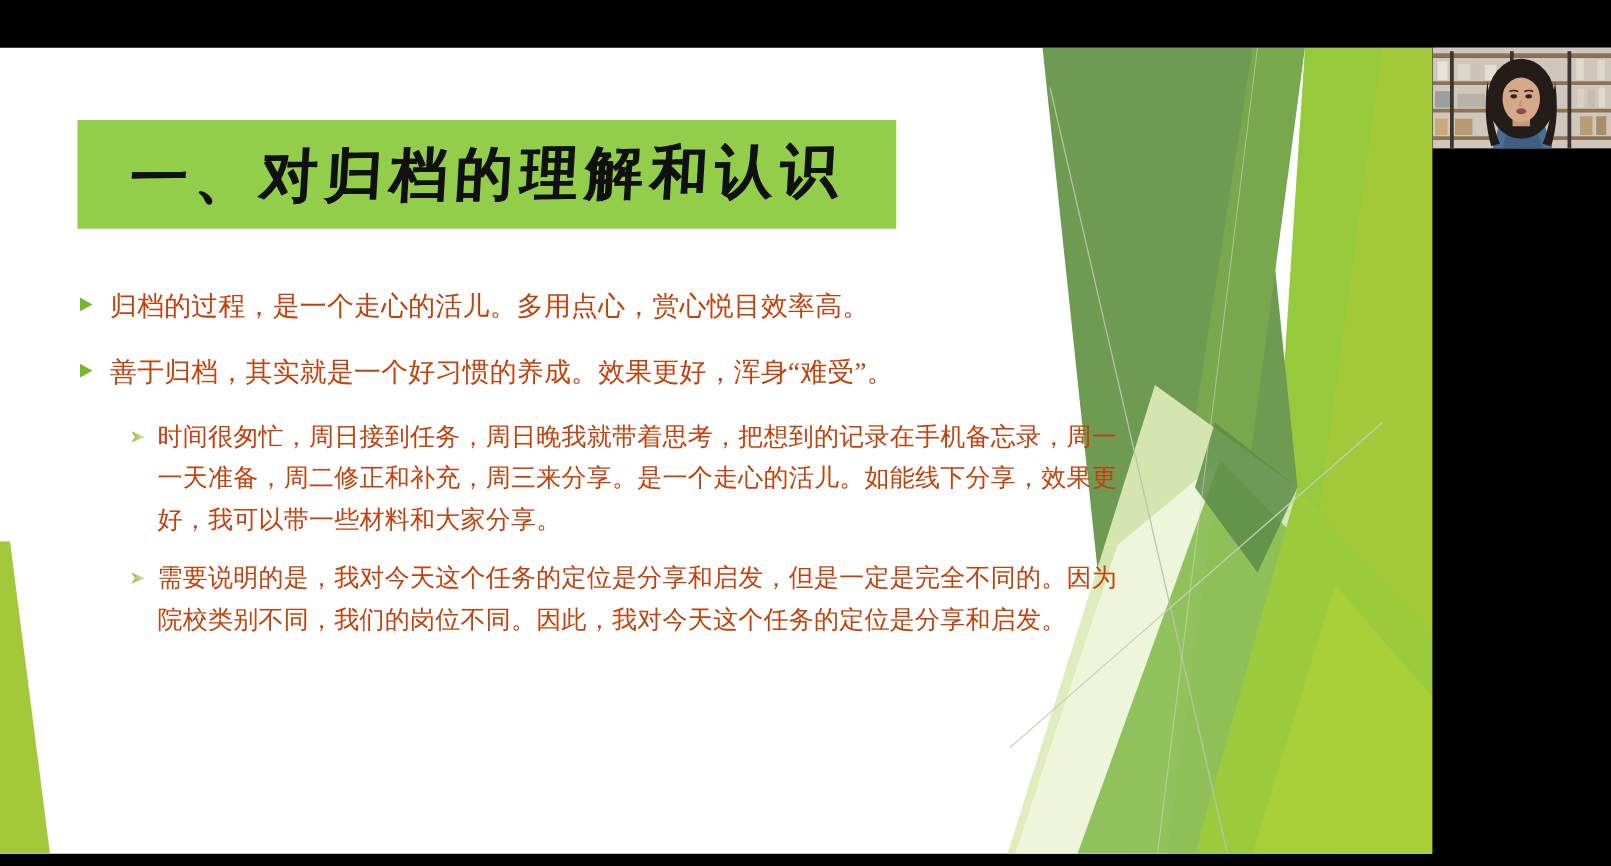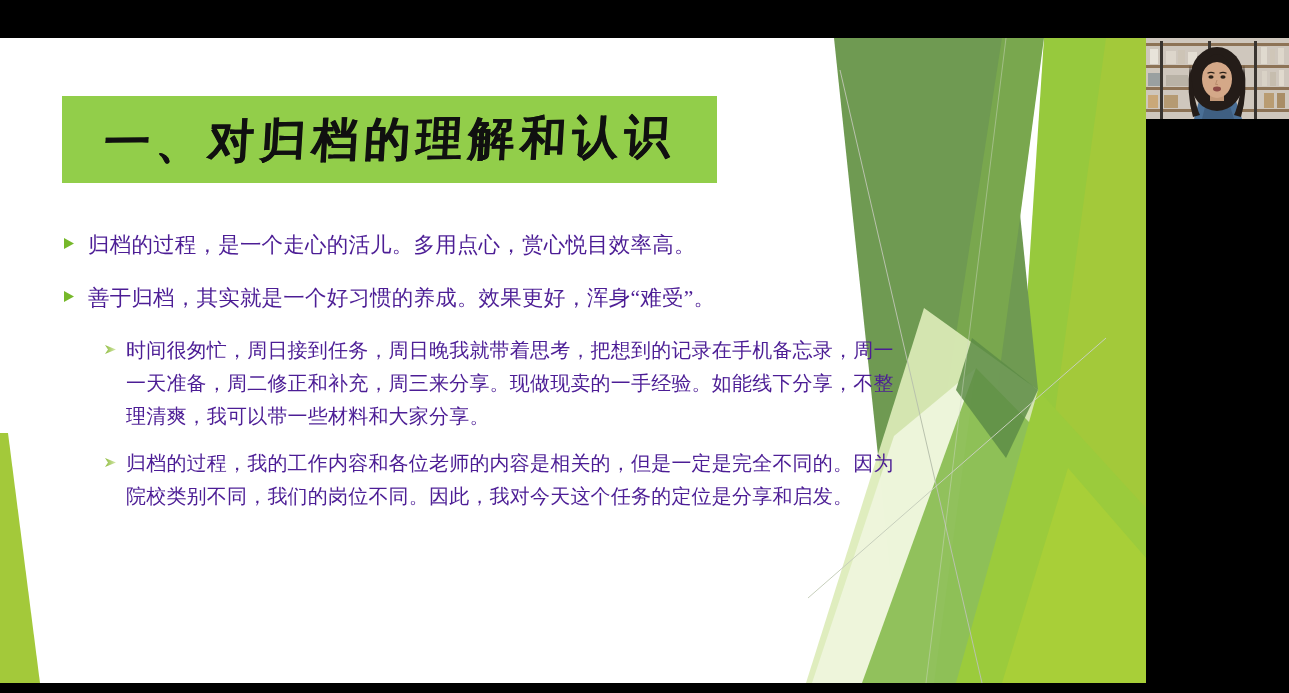--- a/index.html
+++ b/index.html
@@ -98,21 +98,21 @@
   }
   .marker-l2 {
     flex: 0 0 auto;
     width: 22px;
     padding-top: 9px;
     line-height: 0;
   }
 
   .bullet-text {
     flex: 1 1 auto;
-    color: #4c1d95;
+    color: #c2410c;
   }
   .l1 .bullet-text {
     font-size: 21.5px;
     line-height: 35px;
     letter-spacing: 0.2px;
   }
   .l2 .bullet-text {
     font-size: 20px;
     line-height: 33px;
     letter-spacing: 0.2px;
@@ -206,30 +206,30 @@
           <svg width="13" height="13" viewBox="0 0 13 13">
             <defs>
                 <linearGradient id="agrad" x1="0" y1="0" x2="1" y2="0">
               <stop offset="0%" stop-color="#8fbc3f"></stop>
                   <stop offset="100%" stop-color="#d6e8ae"></stop>
             </linearGradient>
               </defs>
             <polygon points="1,2 12,6.5 1,11 4,6.5" fill="url(#agrad)"></polygon>
           </svg>
         </span>
-        <span class="bullet-text">时间很匆忙，周日接到任务，周日晚我就带着思考，把想到的记录在手机备忘录，周一一天准备，周二修正和补充，周三来分享。现做现卖的一手经验。如能线下分享，不整理清爽，我可以带一些材料和大家分享。</span>
+        <span class="bullet-text">时间很匆忙，周日接到任务，周日晚我就带着思考，把想到的记录在手机备忘录，周一一天准备，周二修正和补充，周三来分享。是一个走心的活儿。如能线下分享，效果更好，我可以带一些材料和大家分享。</span>
       </div>
 
       <div class="bullet-row l2">
         <span class="marker-l2">
           <svg width="13" height="13" viewBox="0 0 13 13">
             <polygon points="1,2 12,6.5 1,11 4,6.5" fill="url(#agrad)"></polygon>
           </svg>
         </span>
-        <span class="bullet-text">归档的过程，我的工作内容和各位老师的内容是相关的，但是一定是完全不同的。因为院校类别不同，我们的岗位不同。因此，我对今天这个任务的定位是分享和启发。</span>
+        <span class="bullet-text">需要说明的是，我对今天这个任务的定位是分享和启发，但是一定是完全不同的。因为院校类别不同，我们的岗位不同。因此，我对今天这个任务的定位是分享和启发。</span>
       </div>
 
     </div>
   </div>
 
   <div id="webcam">
     <svg viewBox="0 0 143 84" preserveAspectRatio="none">
       <rect x="0" y="0" width="143" height="84" fill="#cfc7bd"></rect>
 
       <rect x="0" y="8" width="143" height="3" fill="#8d7characters"></rect>

